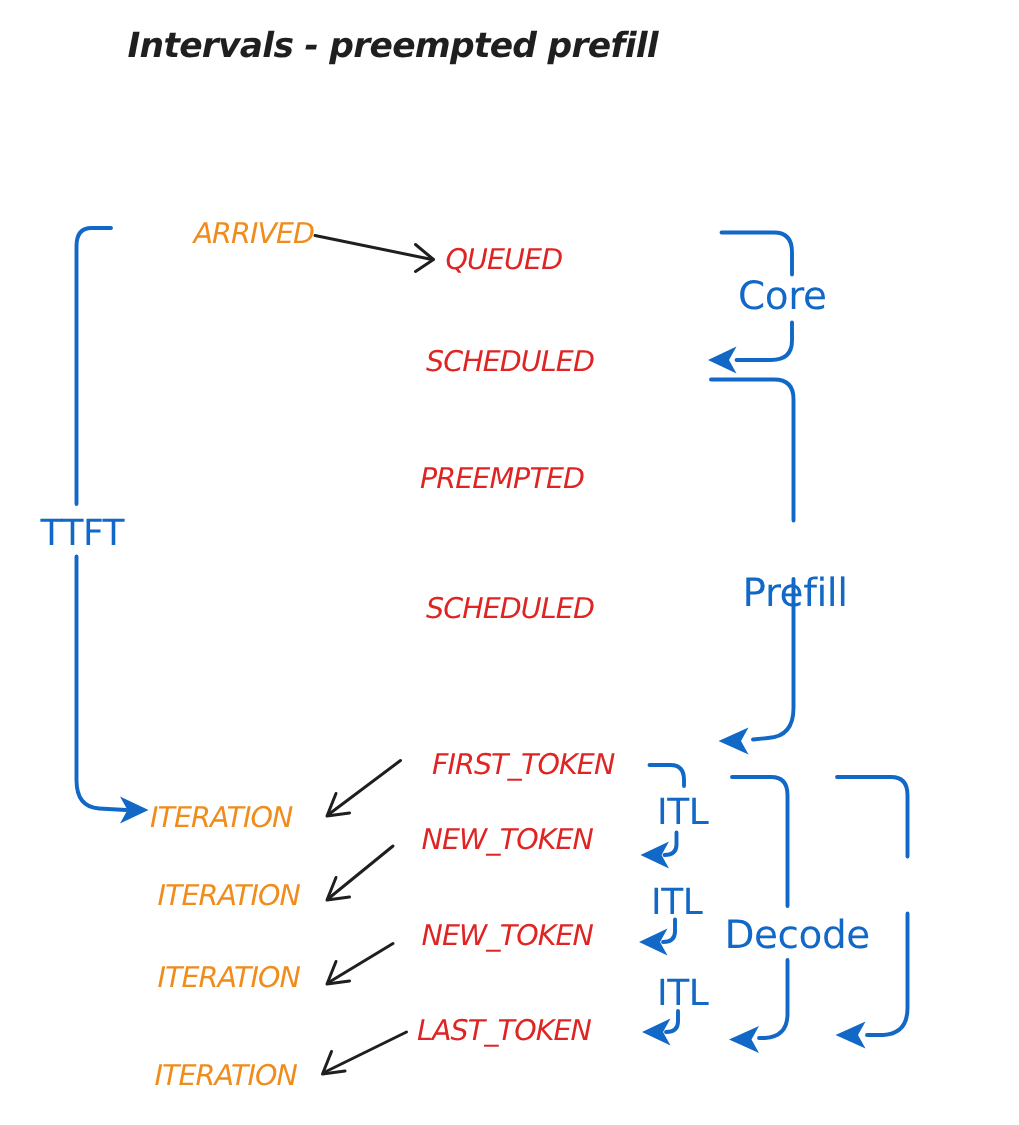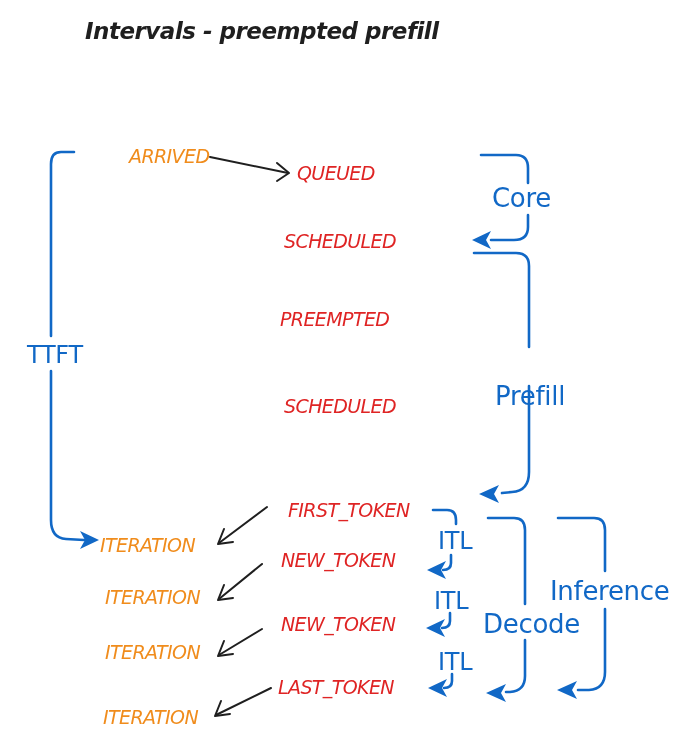--- a/index.html
+++ b/index.html
@@ -122,15 +122,14 @@
   <div class="txt ev core" style="left:281px;top:614px;">NEW_TOKEN</div>
   <div class="txt ev core" style="left:278px;top:677px;">LAST_TOKEN</div>
 
   <div class="txt iv small" style="left:27px;top:342px;">TTFT</div>
   <div class="txt iv" style="left:492px;top:184px;">Core</div>
   <div class="txt iv" style="left:495px;top:354px;margin-top:28px;">Prefill</div>
   <div class="txt iv small" style="left:438px;top:528px;">ITL</div>
   <div class="txt iv small" style="left:434px;top:588px;">ITL</div>
   <div class="txt iv small" style="left:438px;top:649px;">ITL</div>
   <div class="txt iv" style="left:483px;top:610px;">Decode</div>
-  <div class="txt iv" style="left:550px;top:577px;">Inference</div>
 
 </div>
 
 </body></html>

